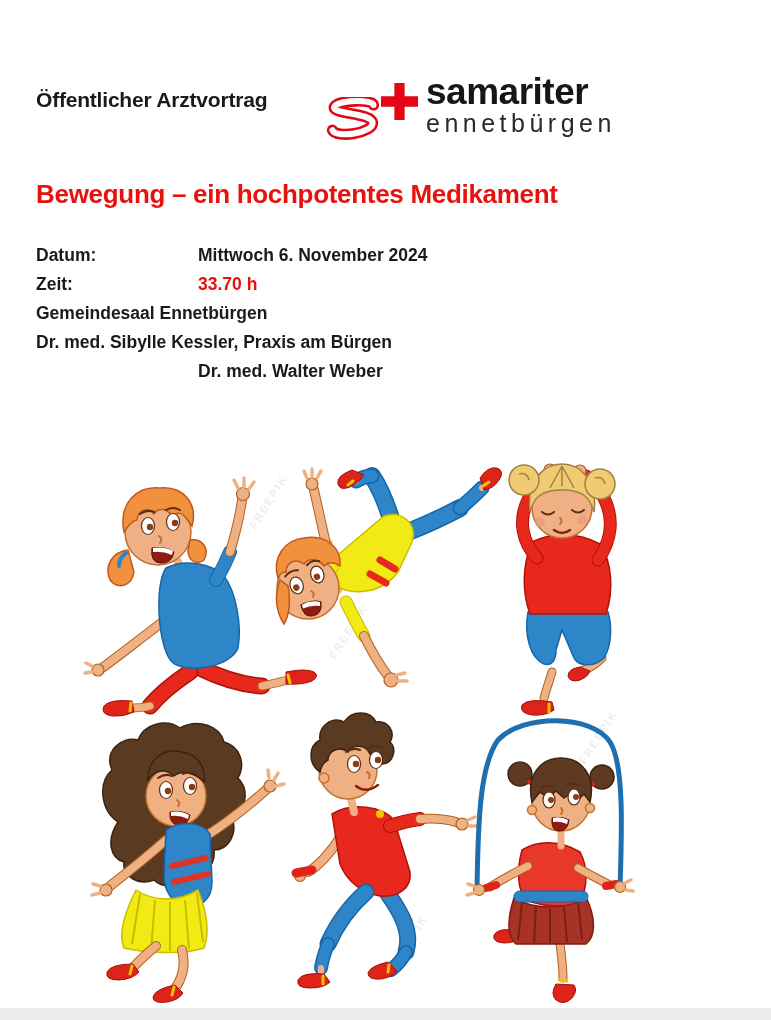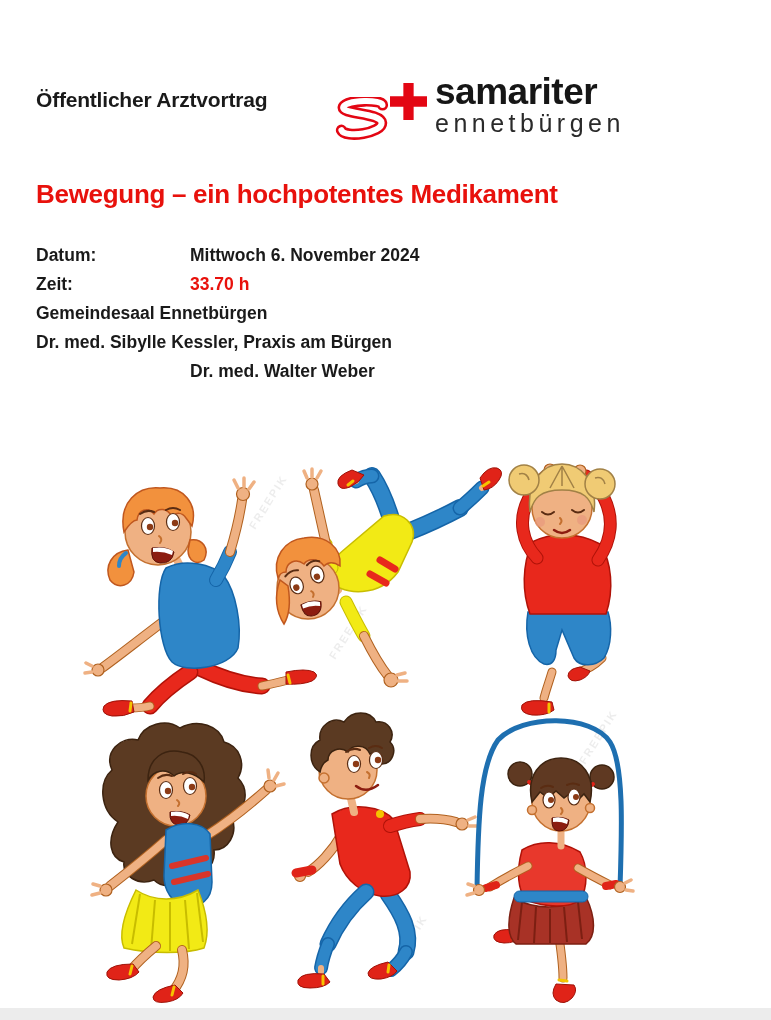--- a/index.html
+++ b/index.html
@@ -6,33 +6,33 @@
   .page{
     position:relative; width:771px; height:1020px; background:#fff;
     font-family:"Liberation Sans", sans-serif; overflow:hidden;
     color:var(--text-black,#1a1a1a);
   }
   .header-title{
     position:absolute; left:36px; top:88px;
     font-size:21px; font-weight:bold; letter-spacing:-0.2px;
     color:var(--text-black,#1a1a1a);
   }
-  .logo{ position:absolute; left:334px; top:75px; width:300px; height:70px; }
+  .logo{ position:absolute; left:325px; top:75px; width:300px; height:70px; }
   .logo-s{ position:absolute; left:0; top:22px; width:56px; height:44px; }
   .logo-cross{ position:absolute; left:56px; top:8px; width:37px; height:37px; }
   .logo-text{ position:absolute; left:101px; top:0; }
   .logo-name{ font-size:37px; font-weight:bold; line-height:34px; letter-spacing:-0.5px; color:#161616; }
   .logo-loc{ font-size:25px; font-weight:400; letter-spacing:4.5px; line-height:28px; color:#2a2a2a; }
   .lecture-title{
     position:absolute; left:36px; top:179px;
     font-size:26px; font-weight:bold; letter-spacing:-0.3px;
     color:var(--title-red,#e8110c); white-space:nowrap;
   }
   .details{ position:absolute; left:36px; top:241px; font-size:17.5px; font-weight:bold; }
-  .details .row{ display:flex; line-height:29px; }
+  .details .row{ display:flex; line-height:29px;gap:8px; }
   .details .lbl{ width:154px; flex:0 0 154px; }
   .details .val{ white-space:nowrap; }
   .details .val.red{ color:var(--title-red,#e8110c); }
   .illustration{ position:absolute; left:40px; top:420px; width:690px; height:588px; }
   .bottom-strip{
     position:absolute; left:0; top:1008px; width:771px; height:12px;
     background:var(--strip-gray,#ececec);
   }
   
   .sk-o{stroke:#b0611f;fill:none;stroke-linecap:round}

